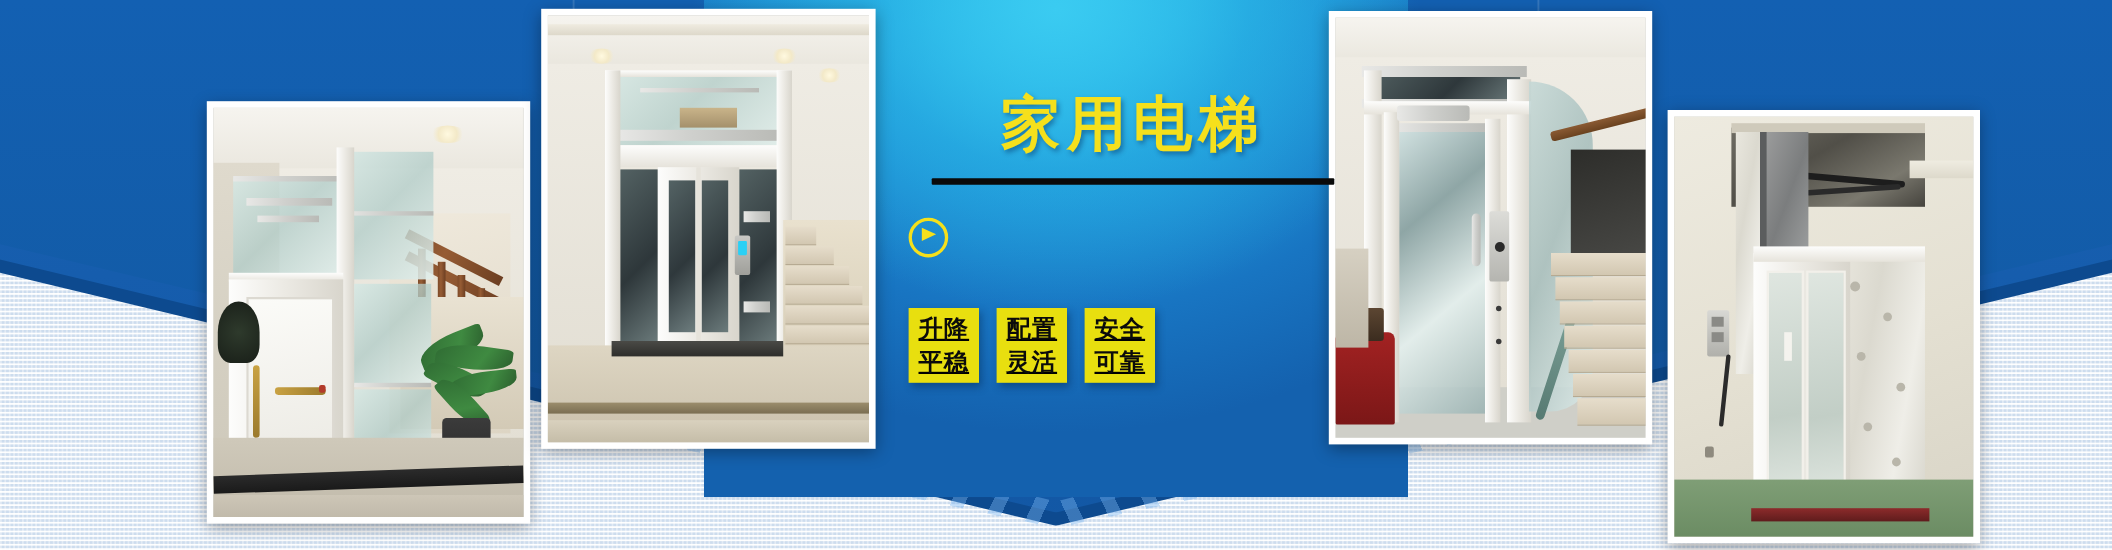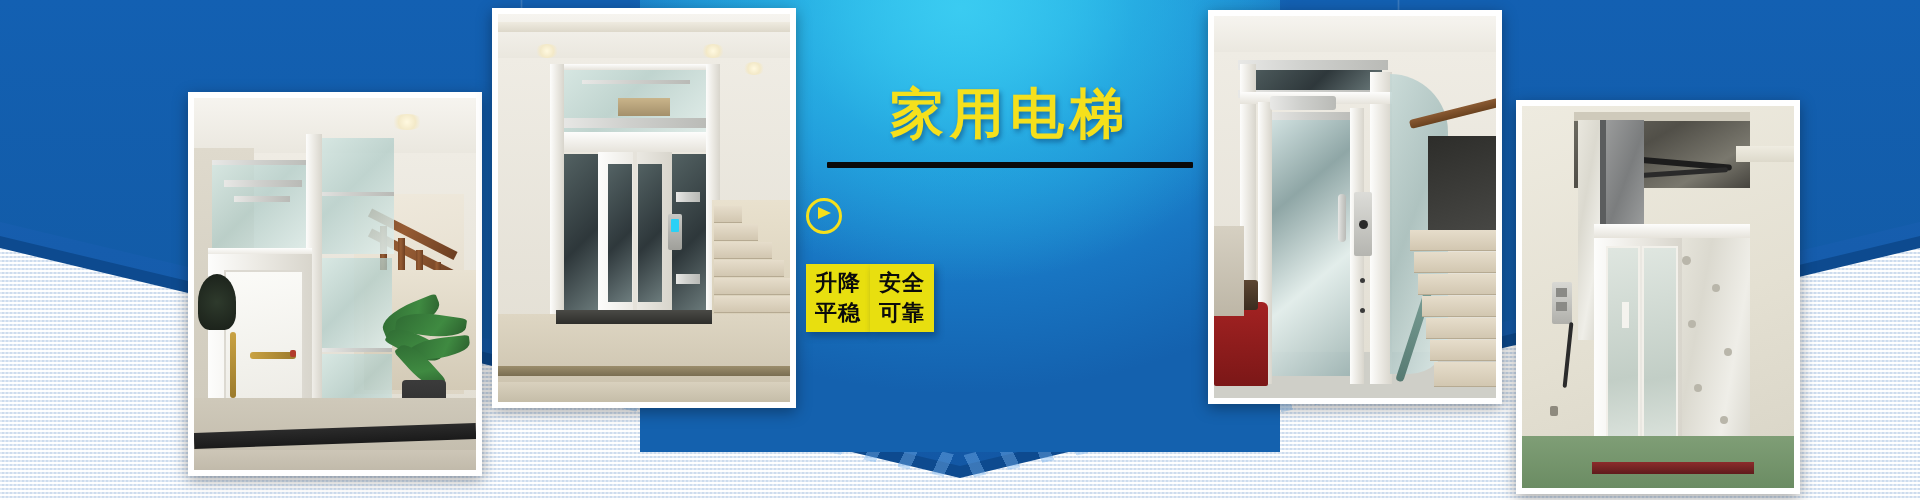--- a/index.html
+++ b/index.html
@@ -124,21 +124,21 @@
   .leaf{background:linear-gradient(120deg,#2f6b33 0%,#3f8a41 60%,#2a5c2c 100%); border-radius:60% 10% 60% 10%;}
   .concrete{background:linear-gradient(150deg,#6f6d64 0%,#514f48 40%,#7a786e 75%,#45433d 100%);}
   .filmwrap{background:linear-gradient(100deg,#e9e7de 0%,#dbd9cf 35%,#efeee8 70%,#d6d4ca 100%);}
   .greenfloor{background:linear-gradient(180deg,#7f9e76 0%,#6b8c63 100%);}
   .sofa{background:linear-gradient(180deg,#a32222 0%,#7b1717 100%); border-radius:6px 6px 2px 2px;}
   .rail{background:linear-gradient(180deg,#8a5a33 0%,#6a421f 100%); border-radius:3px;}
 
   
   #content{
     position:absolute;
-    left:800px; top:86px;
+    left:820px; top:86px;
     width:420px;
   }
   #title{
     margin:0;
     font-size:54px;
     font-weight:bold;
     letter-spacing:6px;
     color:#f5e01c;
     text-align:center;
     line-height:1;
@@ -175,22 +175,24 @@
   }
   #subtitle{
     font-size:30px;
     color:#ffffff;
     white-space:nowrap;
     letter-spacing:1px;
     text-shadow:1px 2px 4px rgba(0,40,90,.4);
   }
   #tags{
     display:flex;
-    margin-top:30px;
+    gap:16px;
+    margin-top:46px;
     padding-left:6px;
+    text-decoration:underline;
   }
   .tag{
     width:64px; height:68px;
     background:#e8df0f;
     color:#0b0b0b;
     font-size:22px;
     font-weight:bold;
     line-height:30px;
     display:flex;
     flex-direction:column;
@@ -409,20 +411,24 @@
     <div id="subtitle-row">
       <span id="bullet-icon"></span>
     </div>
 
     <div id="tags">
       <div class="tag">
         <span>升降</span>
         <span>平稳</span>
       </div>
       <div class="tag">
+        <span>配置</span>
+        <span>灵活</span>
+      </div>
+      <div class="tag">
         <span>安全</span>
         <span>可靠</span>
       </div>
     </div>
 
   </div>
 
 </div>
 
 </body></html>

